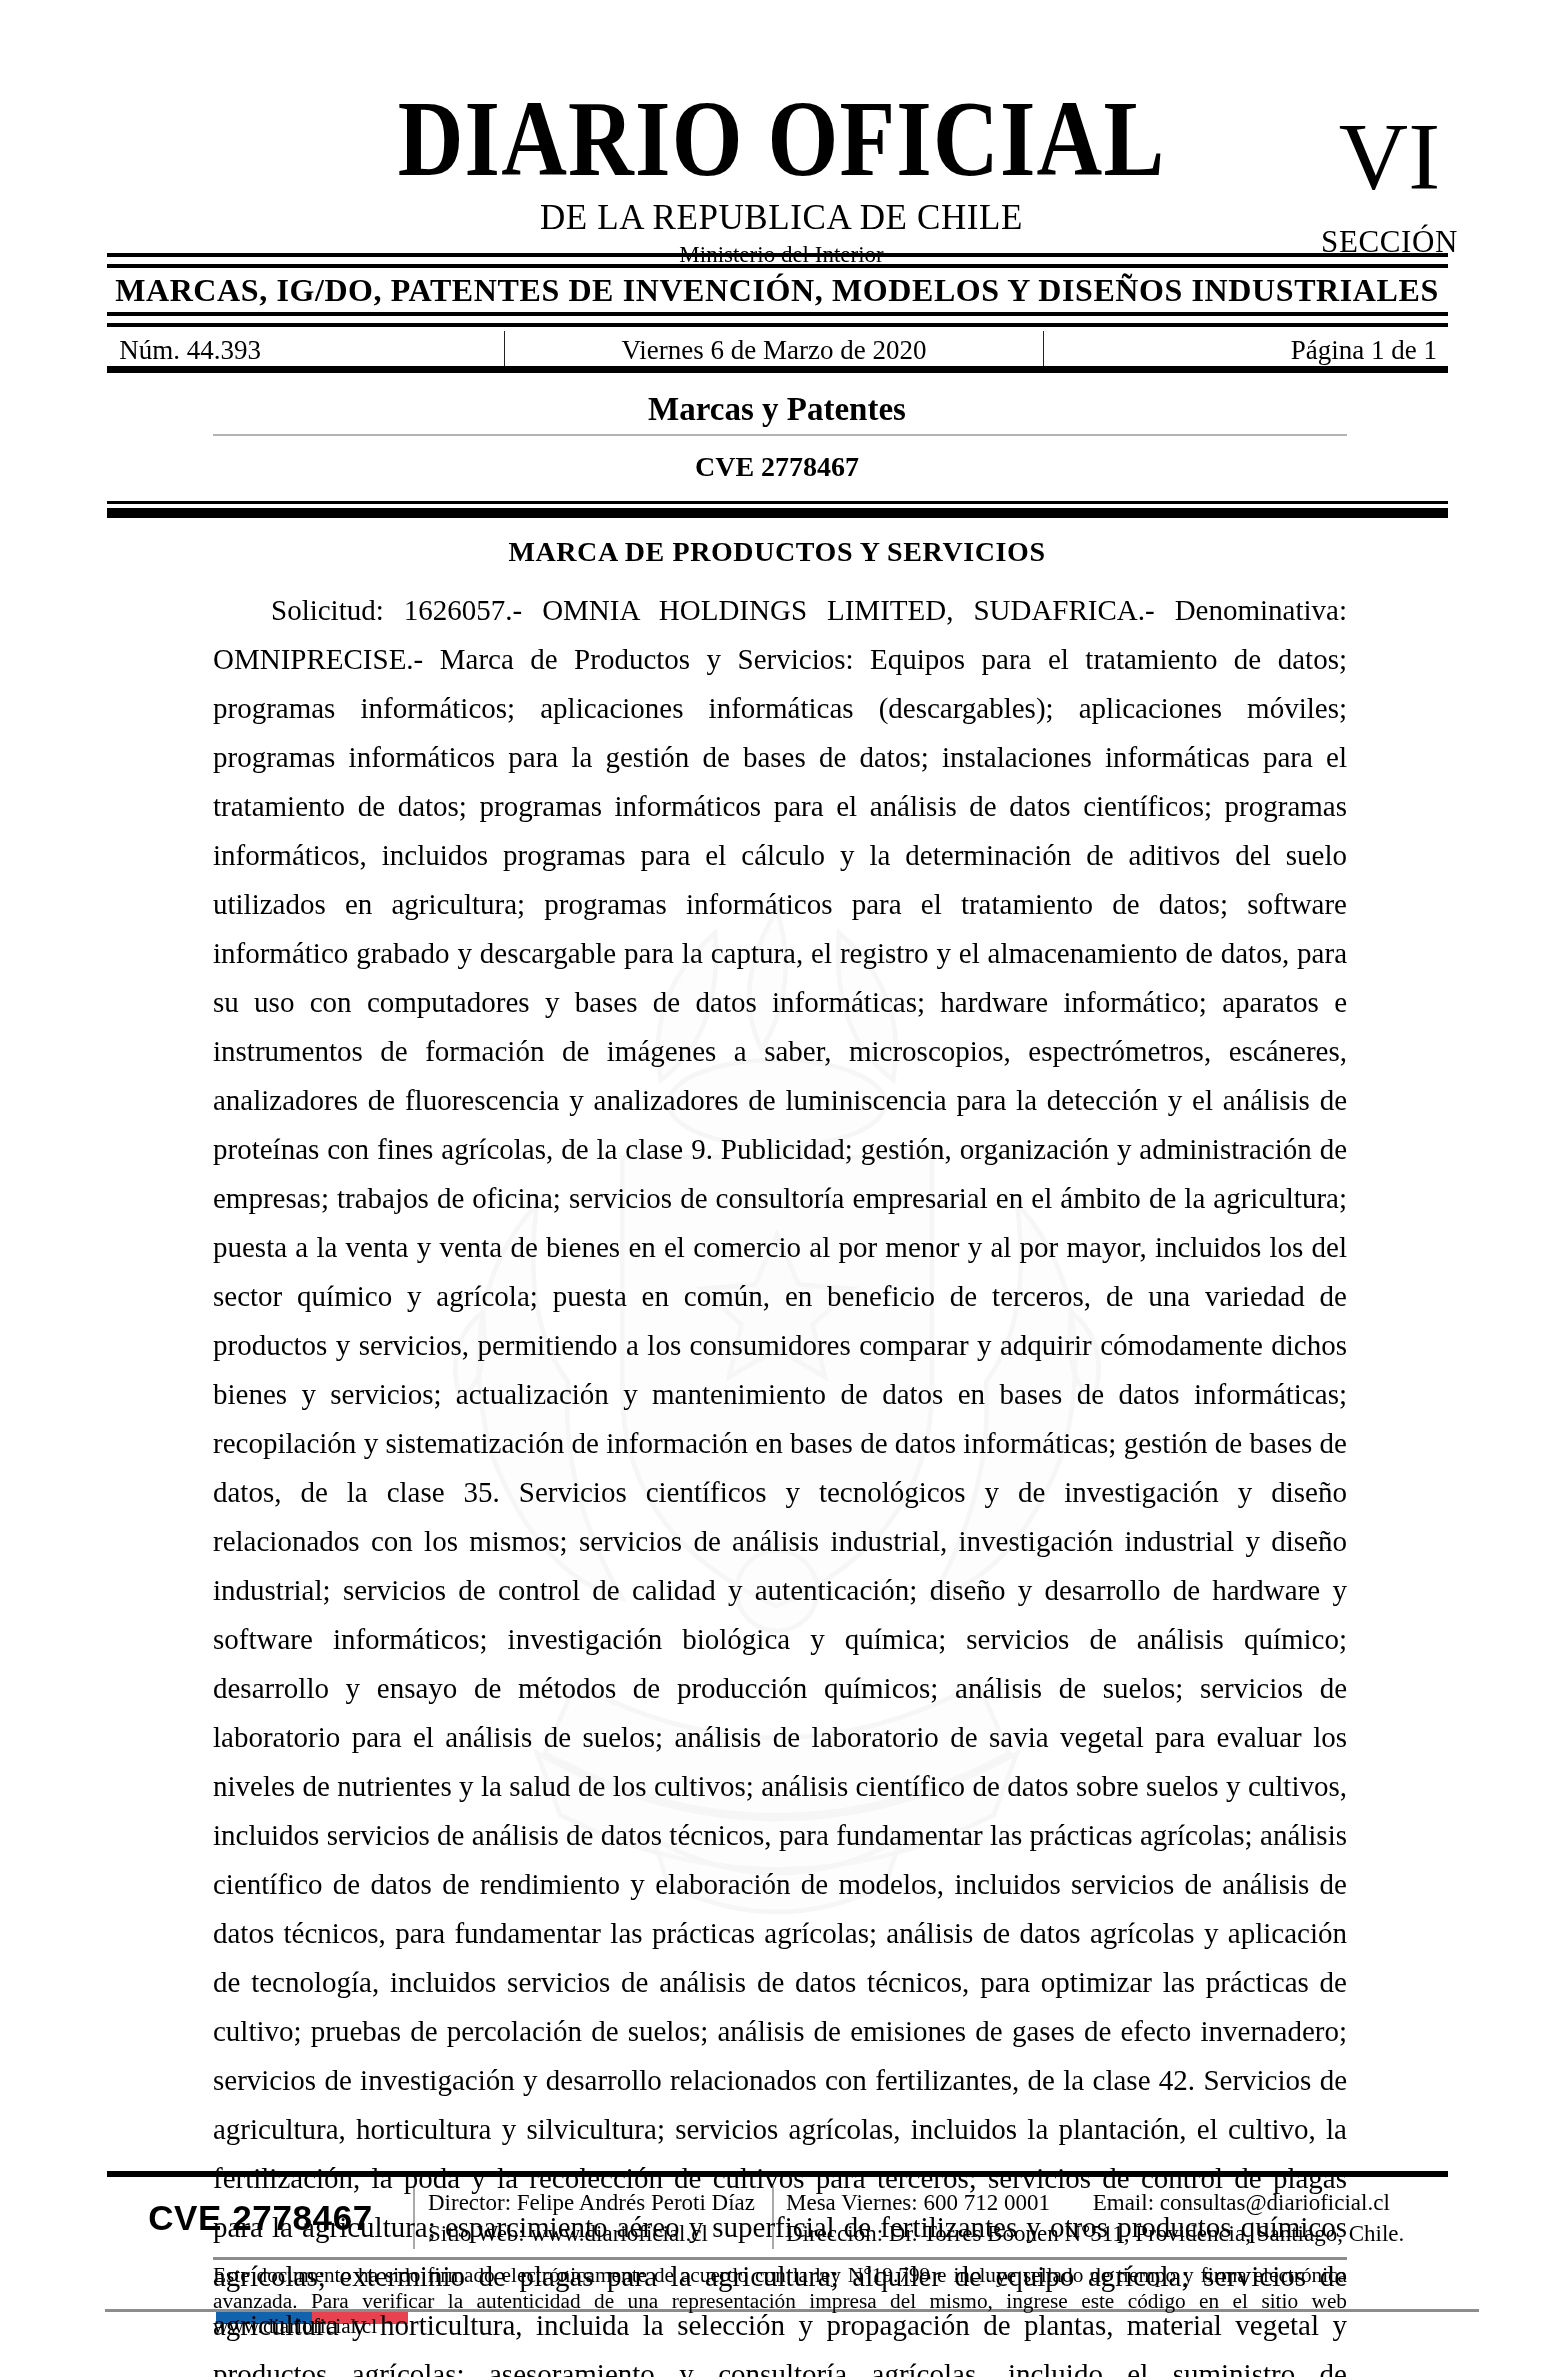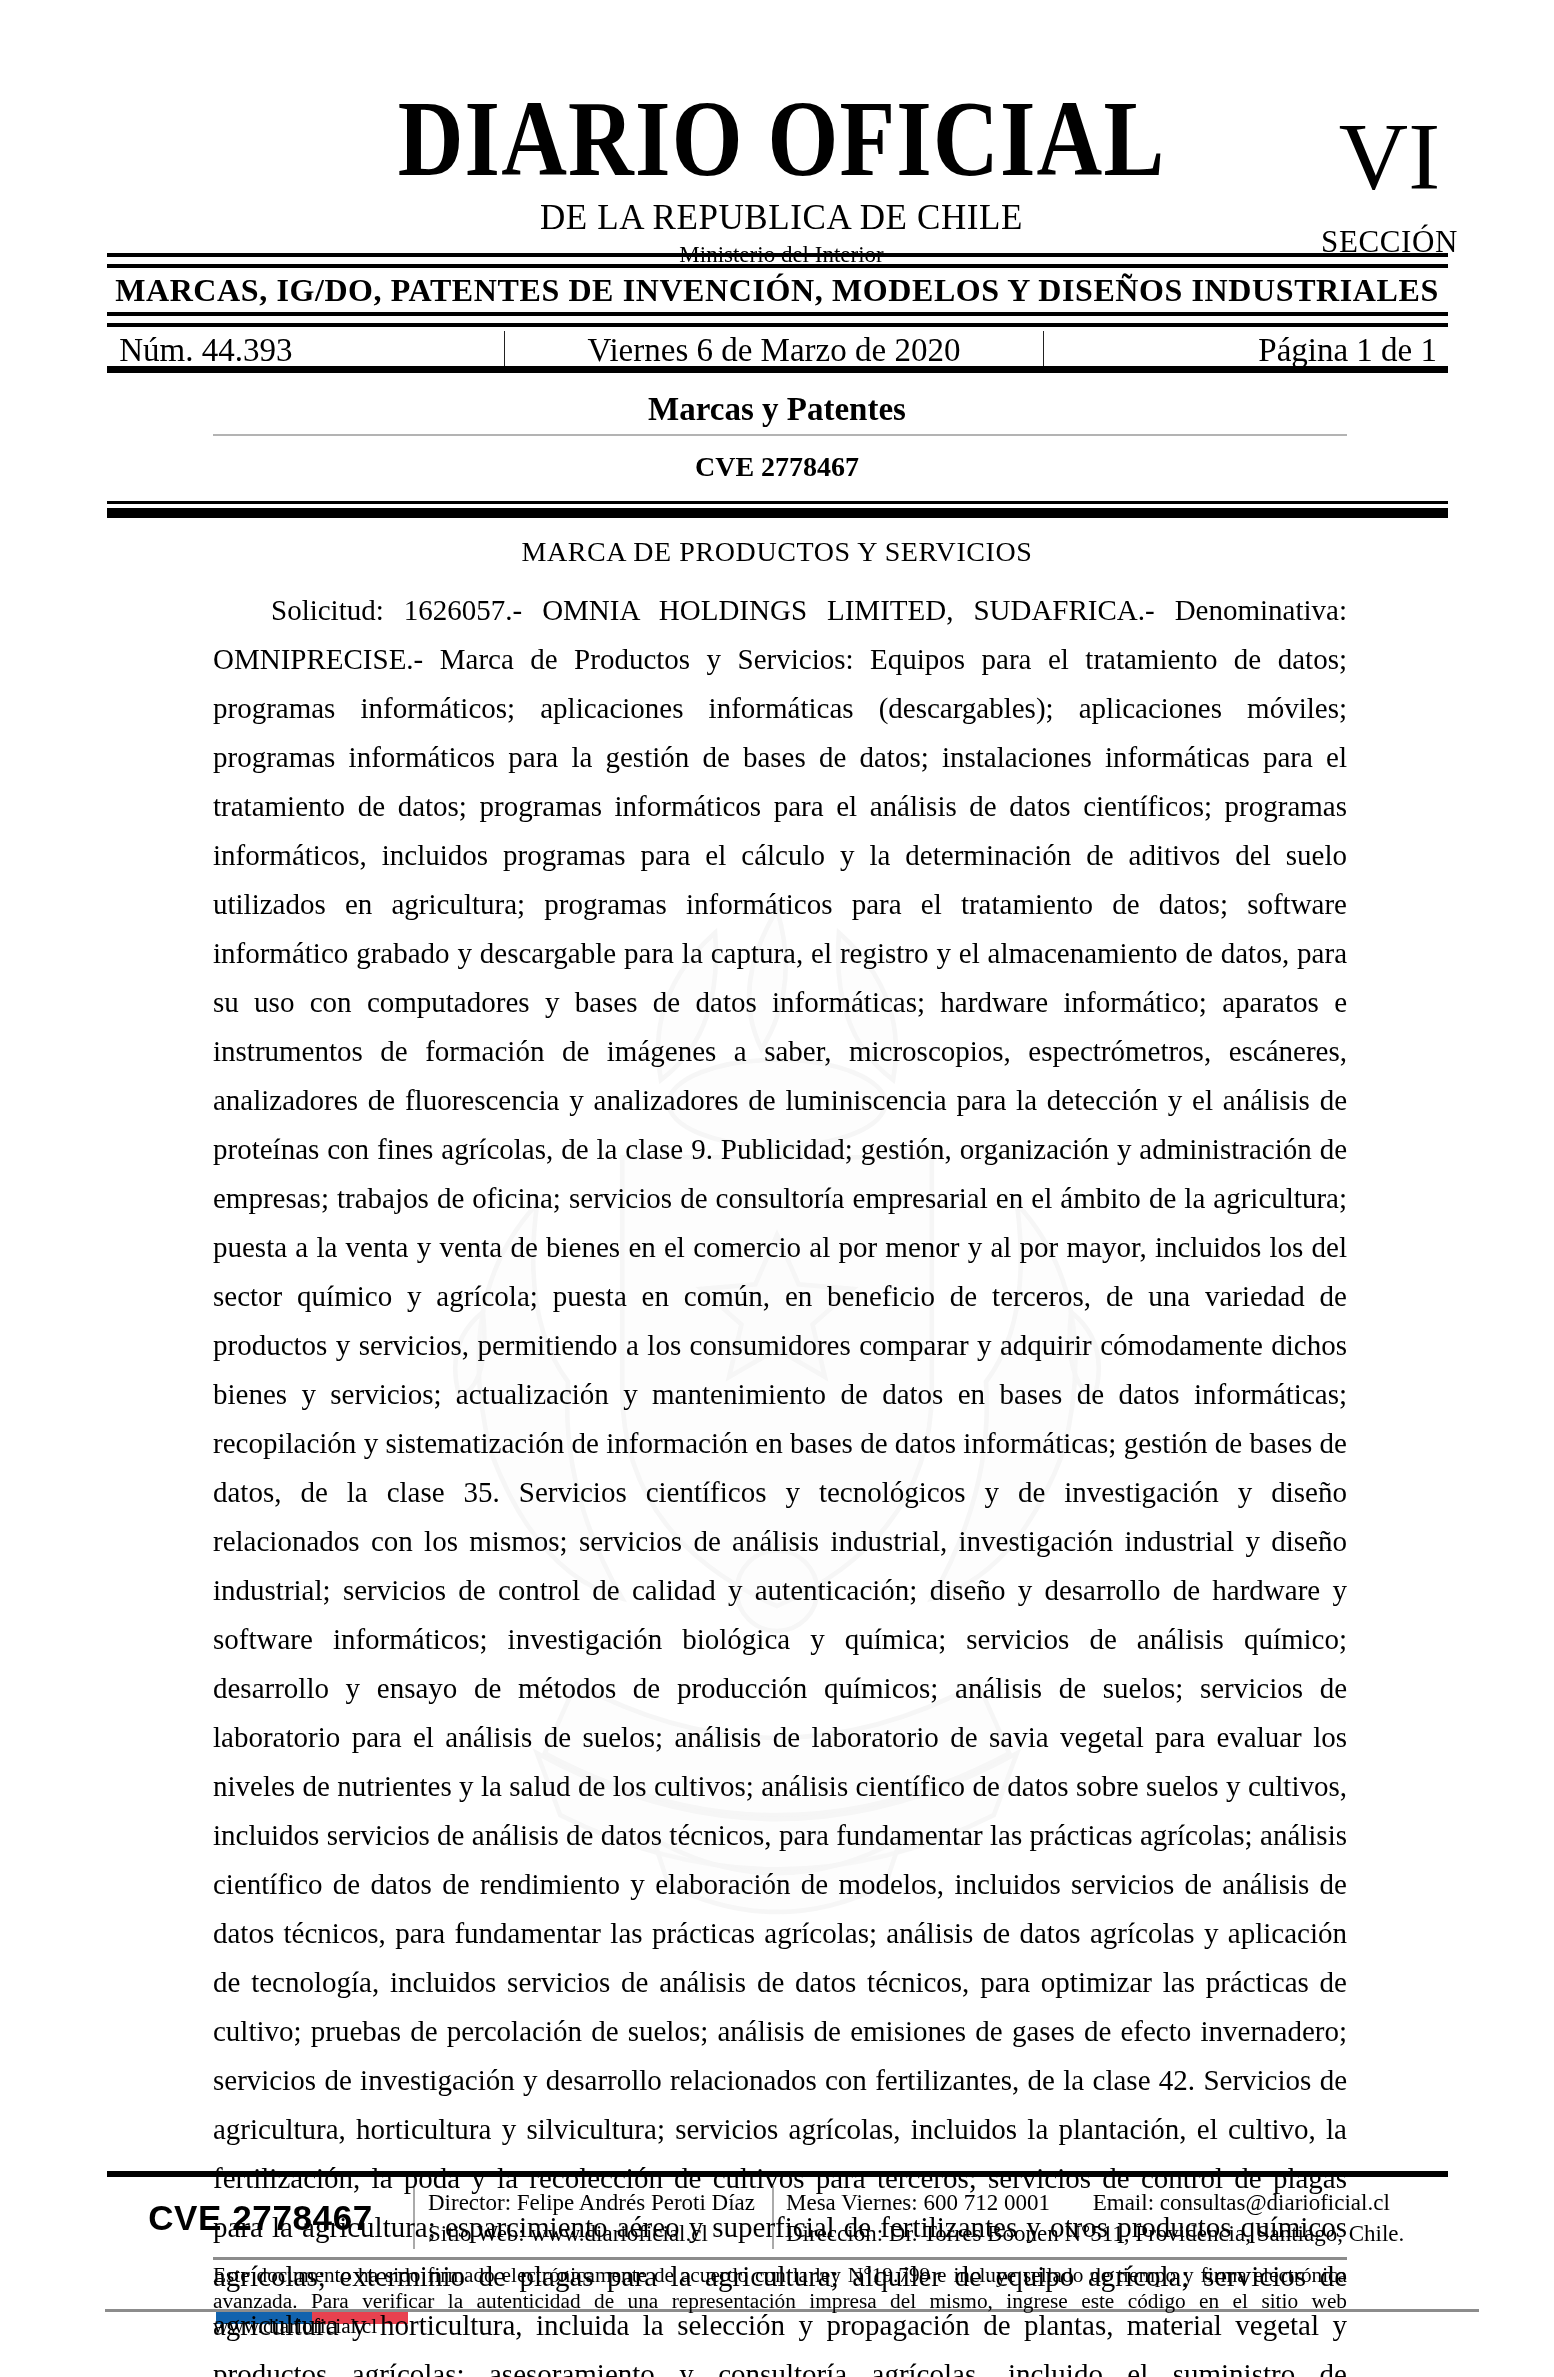--- a/index.html
+++ b/index.html
@@ -27,28 +27,28 @@
   .rule { position:absolute; left:107px; width:1341px; background:#000; }
   .rule.gray { background:#8c8c8c; }
   .rule.lightgray { background:#b3b3b3; }
   
   .banner {
     position:absolute; top:272px; left:0; right:0; text-align:center;
     font-size:32px; font-weight:700; letter-spacing:0.6px;
   }
   
   .issue-bar { position:absolute; top:334px; left:107px; width:1341px; height:32px;
-    display:flex; align-items:center; font-size:33px; }
+    display:flex; align-items:center; font-size:27px; }
   .issue-cell-number { width:397px; text-align:left; padding-left:12.2px; box-sizing:border-box; }
   .issue-cell-date { width:540px; text-align:center; border-left:1.8px solid #222; border-right:1.8px solid #222; height:39px; line-height:39px; box-sizing:border-box; }
   .issue-cell-page { flex:1; text-align:right; padding-right:11px; box-sizing:border-box; }
   
   .section-title { position:absolute; top:391px; left:0; right:0; text-align:center; font-size:33px; font-weight:700; }
   .cve-heading  { position:absolute; top:451px; left:0; right:0; text-align:center; font-size:28px; font-weight:700; }
-  .notice-heading { position:absolute; top:536px; left:0; right:0; text-align:center; font-size:28px; font-weight:400; letter-spacing:0.6px; }
+  .notice-heading { position:absolute; top:536px; left:0; right:0; text-align:center; font-size:28px; font-weight:700; letter-spacing:0.6px; }
   
   .notice-body-wrap { position:absolute; top:586px; left:213px; width:1134px; z-index:2; }
   .notice-body { margin:0; font-size:29px; line-height:49px; text-align:justify; text-indent:58px; }
   
   .watermark { position:absolute; top:841px; left:390px; width:774px; height:1097px; opacity:0.055; z-index:1; }
   
   .footer-cve {
     position:absolute; top:2185px; left:107px; width:307px; height:65px;
     display:flex; align-items:center; justify-content:center;
     font-family:"Liberation Sans","DejaVu Sans",sans-serif;

